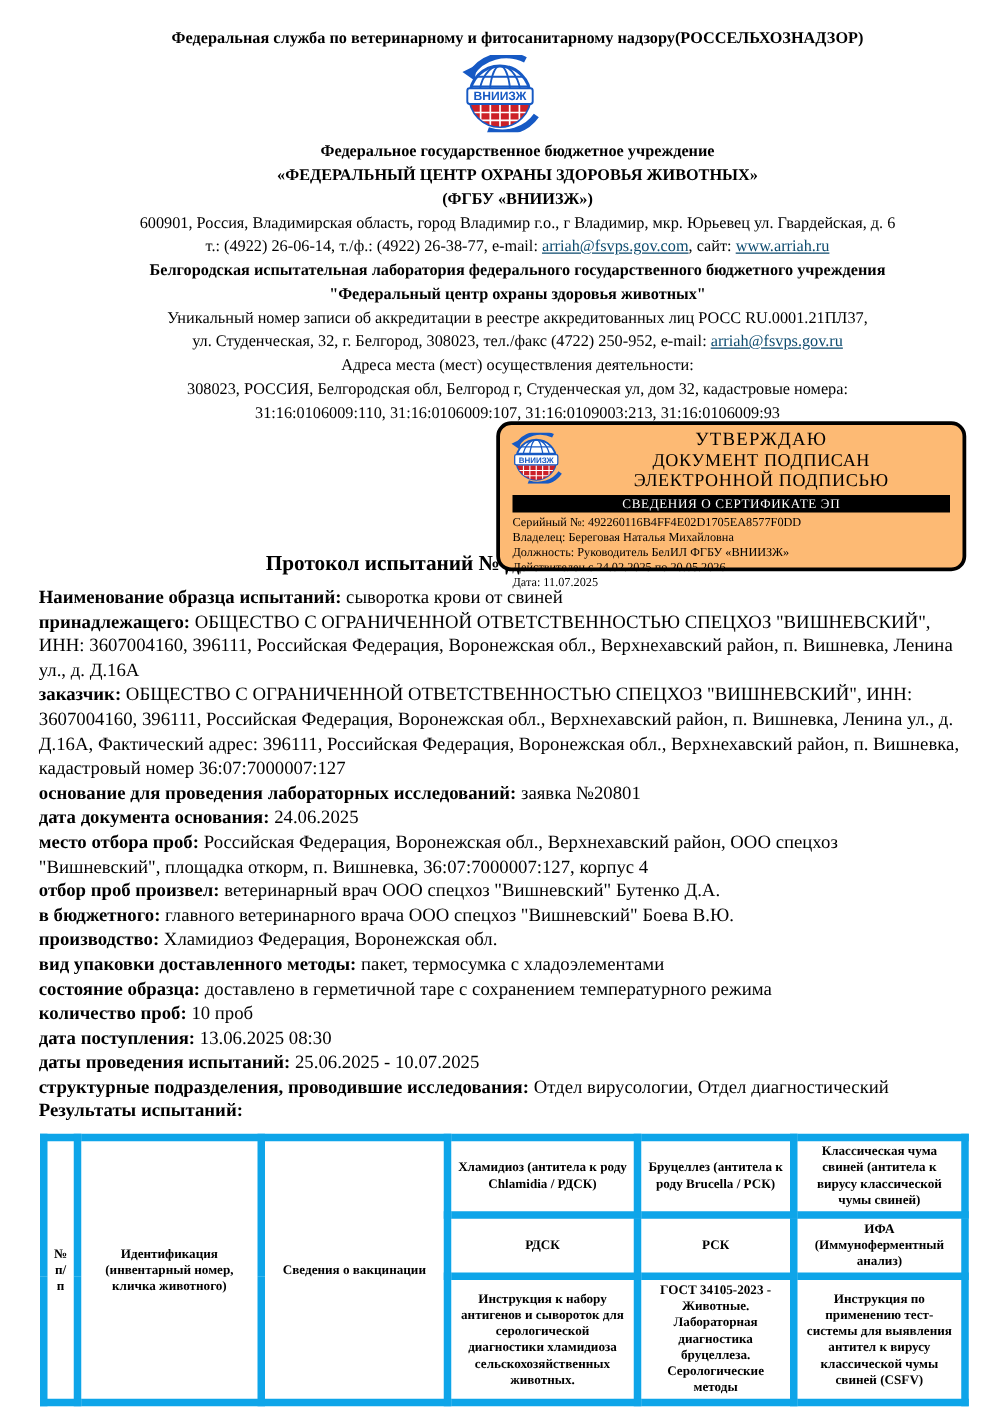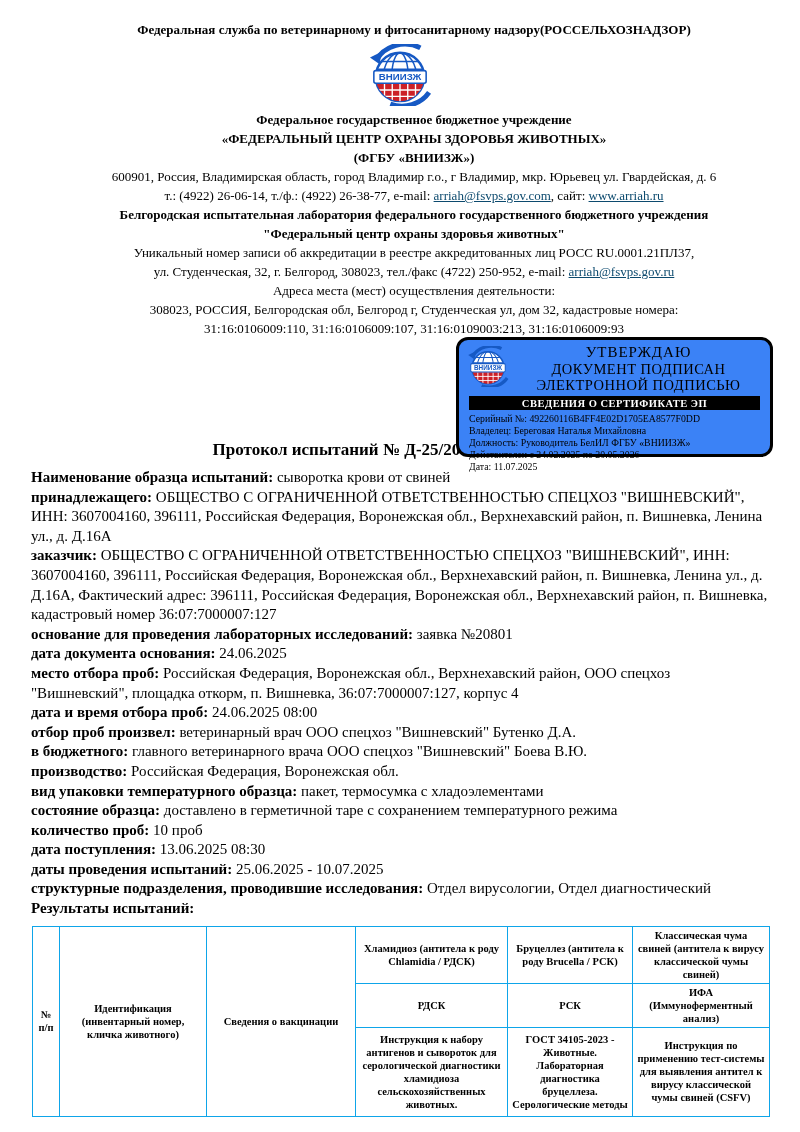--- a/index.html
+++ b/index.html
@@ -9,45 +9,45 @@
     background:#fff; color:#000; overflow:hidden;
     font-family:"Liberation Serif","DejaVu Serif",serif;
   }
   .center { text-align:center; }
   .b { font-weight:bold; }
   .hline { font-size:13px; line-height:19px;padding-left:28px; }
   a.link { color:#0c4a6e; text-decoration:underline; cursor:pointer; }
   .logo-wrap { margin-top:5px; }
   
   .stamp {
-    position:absolute; top:337px; right:27px; width:317px; height:120px;
-    border:3px solid #000; border-radius:12px; background:#3b82f6; padding:4px 6px 2px 6px;
+    position:absolute; top:337px; right:27px; width:376px; height:120px;
+    border:3px solid #000; border-radius:12px; background:#fdba74; padding:4px 6px 2px 6px;
   }
   .stamp-top { display:flex; align-items:flex-start; }
   .stamp-top .s-logo { flex:0 0 48px; padding-top:2px; }
   .stamp-top .s-text { flex:1; text-align:center; }
   .stamp-approve { font-size:15px; letter-spacing:1px; }
   .stamp-signed { font-size:14.5px; line-height:16px; letter-spacing:0.5px; }
   .stamp-bar {
-    background:#000; color:#fff; font-size:10.5px; font-weight:bold;
+    background:#000; color:#fff; font-size:10.5px; font-weight:normal;
     text-align:center; margin:3px 4px 2px 4px; padding:1.5px 0; letter-spacing:0.5px;
   }
   .stamp-details { font-size:9.8px; line-height:12px; padding:1px 4px; }
   
   .title { font-size:17px; font-weight:bold; text-align:center; margin-top:102px; }
   
   .fields { margin:8px 30px 0 31px; }
   .field { font-size:15px; line-height:19.6px; }
   .field b { font-weight:bold; }
   
   .rtable {
     border-collapse:collapse; table-layout:fixed; width:737px; margin:7px 0 0 32px;
     font-size:10.5px; font-weight:bold; text-align:center;
   }
-  .rtable td { border:1px solid #0ea5e9; padding:2px 4px; vertical-align:middle; line-height:13px; }
+  .rtable td { border:6px solid #0ea5e9; padding:2px 4px; vertical-align:middle; line-height:13px; }
   svg text { font-family:"Liberation Sans","DejaVu Sans",sans-serif; }
 </style>
 </head>
 <body>
 
 <svg width="0" height="0" style="position:absolute" aria-hidden="true">
   <symbol id="logo-sym" viewBox="0 0 72 64">
     <clipPath id="gclip">
         <circle cx="36" cy="34" r="25"></circle>
       </clipPath>
@@ -128,25 +128,24 @@
 
   <div class="title">Протокол испытаний № Д-25/20801 от 05.07.2025</div>
 
   <div class="fields">
       <div class="field"><b>Наименование образца испытаний:</b><span> сыворотка крови от свиней</span></div>
       <div class="field"><b>принадлежащего:</b><span> ОБЩЕСТВО С ОГРАНИЧЕННОЙ ОТВЕТСТВЕННОСТЬЮ СПЕЦХОЗ "ВИШНЕВСКИЙ", ИНН: 3607004160, 396111, Российская Федерация, Воронежская обл., Верхнехавский район, п. Вишневка, Ленина ул., д. Д.16А</span></div>
       <div class="field"><b>заказчик:</b><span> ОБЩЕСТВО С ОГРАНИЧЕННОЙ ОТВЕТСТВЕННОСТЬЮ СПЕЦХОЗ "ВИШНЕВСКИЙ", ИНН: 3607004160, 396111, Российская Федерация, Воронежская обл., Верхнехавский район, п. Вишневка, Ленина ул., д. Д.16А, Фактический адрес: 396111, Российская Федерация, Воронежская обл., Верхнехавский район, п. Вишневка, кадастровый номер 36:07:7000007:127</span></div>
       <div class="field"><b>основание для проведения лабораторных исследований:</b><span> заявка №20801</span></div>
       <div class="field"><b>дата документа основания:</b><span> 24.06.2025</span></div>
       <div class="field"><b>место отбора проб:</b><span> Российская Федерация, Воронежская обл., Верхнехавский район, ООО спецхоз "Вишневский", площадка откорм, п. Вишневка, 36:07:7000007:127, корпус 4</span></div>
-      <div class="field"><b>дата и время отбора проб:</b><span> 24.06.2025 08:00</span></div>
       <div class="field"><b>отбор проб произвел:</b><span> ветеринарный врач ООО спецхоз "Вишневский" Бутенко Д.А.</span></div>
       <div class="field"><b>в бюджетного:</b><span> главного ветеринарного врача ООО спецхоз "Вишневский" Боева В.Ю.</span></div>
-      <div class="field"><b>производство:</b><span> Российская Федерация, Воронежская обл.</span></div>
-      <div class="field"><b>вид упаковки температурного образца:</b><span> пакет, термосумка с хладоэлементами</span></div>
+      <div class="field"><b>производство:</b><span> Хламидиоз Федерация, Воронежская обл.</span></div>
+      <div class="field"><b>вид упаковки доставленного методы:</b><span> пакет, термосумка с хладоэлементами</span></div>
       <div class="field"><b>состояние образца:</b><span> доставлено в герметичной таре с сохранением температурного режима</span></div>
       <div class="field"><b>количество проб:</b><span> 10 проб</span></div>
       <div class="field"><b>дата поступления:</b><span> 13.06.2025 08:30</span></div>
       <div class="field"><b>даты проведения испытаний:</b><span> 25.06.2025 - 10.07.2025</span></div>
       <div class="field"><b>структурные подразделения, проводившие исследования:</b><span> Отдел вирусологии, Отдел диагностический</span></div>
       <div class="field"><b>Результаты испытаний:</b></div>
     </div>
 
   <table class="rtable">
     <colgroup>

